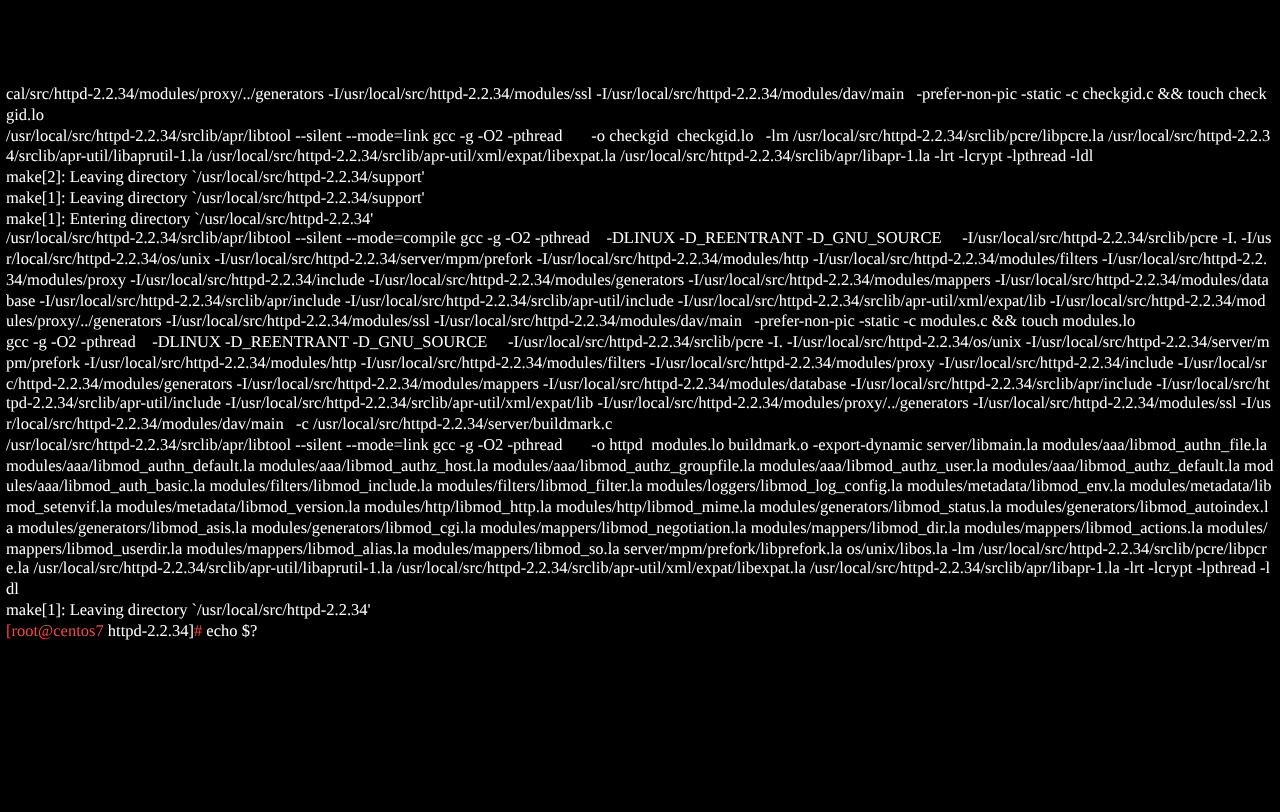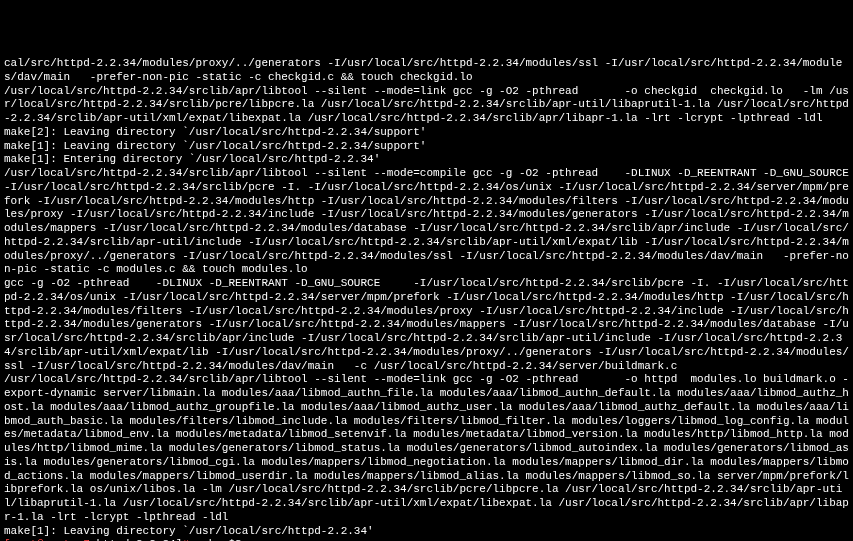--- a/index.html
+++ b/index.html
@@ -9,21 +9,21 @@
     font-family: 'Courier New', monospace;
     font-size: 11px;
     line-height: 1.25;
     padding: 2px 4px;
     width: 853px;
     height: 541px;
     overflow: hidden;
     white-space: pre-wrap;
     word-break: break-all;
   }
-  .line { display: block; }
+  .line { display: block; font-family: Liberation Serif, serif; }
   .prompt-user { color: #ff4444; }
   .prompt-sep { color: #ff4444; }
   .prompt-path { color: #fff; }
 </style>
 </head>
 <body>
 
 
 
 <div id="terminal"><div class="line">cal/src/httpd-2.2.34/modules/proxy/../generators -I/usr/local/src/httpd-2.2.34/modules/ssl -I/usr/local/src/httpd-2.2.34/modules/dav/main   -prefer-non-pic -static -c checkgid.c &amp;&amp; touch checkgid.lo</div><div class="line">/usr/local/src/httpd-2.2.34/srclib/apr/libtool --silent --mode=link gcc -g -O2 -pthread       -o checkgid  checkgid.lo   -lm /usr/local/src/httpd-2.2.34/srclib/pcre/libpcre.la /usr/local/src/httpd-2.2.34/srclib/apr-util/libaprutil-1.la /usr/local/src/httpd-2.2.34/srclib/apr-util/xml/expat/libexpat.la /usr/local/src/httpd-2.2.34/srclib/apr/libapr-1.la -lrt -lcrypt -lpthread -ldl</div><div class="line">make[2]: Leaving directory `/usr/local/src/httpd-2.2.34/support'</div><div class="line">make[1]: Leaving directory `/usr/local/src/httpd-2.2.34/support'</div><div class="line">make[1]: Entering directory `/usr/local/src/httpd-2.2.34'</div><div class="line">/usr/local/src/httpd-2.2.34/srclib/apr/libtool --silent --mode=compile gcc -g -O2 -pthread    -DLINUX -D_REENTRANT -D_GNU_SOURCE     -I/usr/local/src/httpd-2.2.34/srclib/pcre -I. -I/usr/local/src/httpd-2.2.34/os/unix -I/usr/local/src/httpd-2.2.34/server/mpm/prefork -I/usr/local/src/httpd-2.2.34/modules/http -I/usr/local/src/httpd-2.2.34/modules/filters -I/usr/local/src/httpd-2.2.34/modules/proxy -I/usr/local/src/httpd-2.2.34/include -I/usr/local/src/httpd-2.2.34/modules/generators -I/usr/local/src/httpd-2.2.34/modules/mappers -I/usr/local/src/httpd-2.2.34/modules/database -I/usr/local/src/httpd-2.2.34/srclib/apr/include -I/usr/local/src/httpd-2.2.34/srclib/apr-util/include -I/usr/local/src/httpd-2.2.34/srclib/apr-util/xml/expat/lib -I/usr/local/src/httpd-2.2.34/modules/proxy/../generators -I/usr/local/src/httpd-2.2.34/modules/ssl -I/usr/local/src/httpd-2.2.34/modules/dav/main   -prefer-non-pic -static -c modules.c &amp;&amp; touch modules.lo</div><div class="line">gcc -g -O2 -pthread    -DLINUX -D_REENTRANT -D_GNU_SOURCE     -I/usr/local/src/httpd-2.2.34/srclib/pcre -I. -I/usr/local/src/httpd-2.2.34/os/unix -I/usr/local/src/httpd-2.2.34/server/mpm/prefork -I/usr/local/src/httpd-2.2.34/modules/http -I/usr/local/src/httpd-2.2.34/modules/filters -I/usr/local/src/httpd-2.2.34/modules/proxy -I/usr/local/src/httpd-2.2.34/include -I/usr/local/src/httpd-2.2.34/modules/generators -I/usr/local/src/httpd-2.2.34/modules/mappers -I/usr/local/src/httpd-2.2.34/modules/database -I/usr/local/src/httpd-2.2.34/srclib/apr/include -I/usr/local/src/httpd-2.2.34/srclib/apr-util/include -I/usr/local/src/httpd-2.2.34/srclib/apr-util/xml/expat/lib -I/usr/local/src/httpd-2.2.34/modules/proxy/../generators -I/usr/local/src/httpd-2.2.34/modules/ssl -I/usr/local/src/httpd-2.2.34/modules/dav/main   -c /usr/local/src/httpd-2.2.34/server/buildmark.c</div><div class="line">/usr/local/src/httpd-2.2.34/srclib/apr/libtool --silent --mode=link gcc -g -O2 -pthread       -o httpd  modules.lo buildmark.o -export-dynamic server/libmain.la modules/aaa/libmod_authn_file.la modules/aaa/libmod_authn_default.la modules/aaa/libmod_authz_host.la modules/aaa/libmod_authz_groupfile.la modules/aaa/libmod_authz_user.la modules/aaa/libmod_authz_default.la modules/aaa/libmod_auth_basic.la modules/filters/libmod_include.la modules/filters/libmod_filter.la modules/loggers/libmod_log_config.la modules/metadata/libmod_env.la modules/metadata/libmod_setenvif.la modules/metadata/libmod_version.la modules/http/libmod_http.la modules/http/libmod_mime.la modules/generators/libmod_status.la modules/generators/libmod_autoindex.la modules/generators/libmod_asis.la modules/generators/libmod_cgi.la modules/mappers/libmod_negotiation.la modules/mappers/libmod_dir.la modules/mappers/libmod_actions.la modules/mappers/libmod_userdir.la modules/mappers/libmod_alias.la modules/mappers/libmod_so.la server/mpm/prefork/libprefork.la os/unix/libos.la -lm /usr/local/src/httpd-2.2.34/srclib/pcre/libpcre.la /usr/local/src/httpd-2.2.34/srclib/apr-util/libaprutil-1.la /usr/local/src/httpd-2.2.34/srclib/apr-util/xml/expat/libexpat.la /usr/local/src/httpd-2.2.34/srclib/apr/libapr-1.la -lrt -lcrypt -lpthread -ldl</div><div class="line">make[1]: Leaving directory `/usr/local/src/httpd-2.2.34'</div><div class="line"><span class="prompt-user">[root@centos7</span><span class="prompt-path"> httpd-2.2.34]</span><span class="prompt-sep"># </span><span>echo $?</span></div></div>

